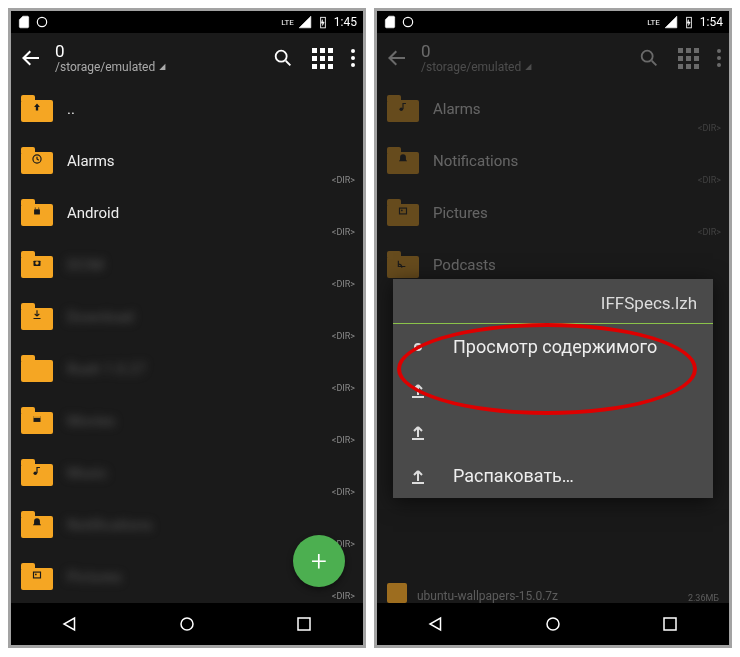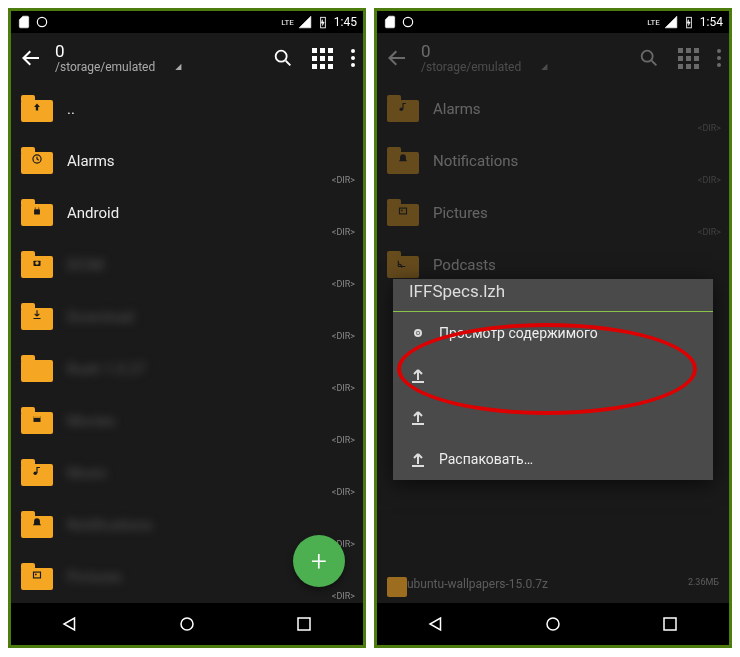--- a/index.html
+++ b/index.html
@@ -8,21 +8,21 @@
     font-family: Roboto, Arial, sans-serif;
     width: 740px;
     height: 657px;
     display: flex;
     gap: 8px;
     padding: 8px;
   }
   .phone {
     width: 360px;
     height: 640px;
-    border: 3px solid #4d7c0f;
+    border: 3px solid #a3a3a3;
     background: #1a1a1a;
     position: relative;
     overflow: hidden;
     display: flex;
     flex-direction: column;
   }
   .phone.dimmed .file-list,
   .phone.dimmed .toolbar { opacity: 0.35; }
   .statusbar {
     height: 22px;
@@ -42,21 +42,21 @@
     background: #1a1a1a;
     color: #fff;
     display: flex;
     align-items: center;
     padding: 0 8px;
     gap: 12px;
   }
   .toolbar .back-arrow { width:24px; height:24px; fill:#fff; }
   .toolbar .path-block { flex:1; display:flex; flex-direction:column; line-height:1.1;}
   .toolbar .path-title { font-size:17px; color:#fff; }
-  .toolbar .path-sub { font-size:12px; color:#aaa; display:flex; align-items:center; gap:20px;}
+  .toolbar .path-sub { font-size:12px; color:#aaa; display:flex; align-items:center; gap:4px;}
   .toolbar .tri { font-size:8px; color:#aaa;}
   .toolbar .tbicon { width:22px; height:22px; fill:#fff; }
   .toolbar .icons { display:flex; gap:18px; align-items:center;}
   .file-list {
     flex: 1;
     overflow: hidden;
     background: #1a1a1a;
   }
   .row {
     height: 52px;
@@ -113,31 +113,32 @@
   .context-menu {
     position:absolute;
     left:16px; right:16px;
     top:268px;
     background:#4a4a4a;
     color:#eee;
     box-shadow:0 4px 20px rgba(0,0,0,0.6);
     z-index:10;
   }
   .context-menu .title {
-    padding:2px 16px 10px;
+    padding:14px 16px 10px;
     font-size:17px;
     color:#ddd;
     border-bottom:1px solid #8bc34a;
+    text-align:right;
   }
   .menu-item {
     display:flex;
     align-items:center;
-    gap:12px;
+    gap:26px;
     padding:12px 16px;
-    font-size:14px;
+    font-size:18px;
   }
   .menu-item .mi-ico { width:18px; height:18px; fill:#ddd; stroke:#ddd; }
   .highlight-oval {
     position:absolute;
     left:20px; top:312px;
     width:300px; height:92px;
     border:4px solid #d00;
     border-radius:50%;
     z-index:20;
     pointer-events:none;
@@ -462,21 +463,21 @@
             <path d="M9 14V4m0 0l-4 4m4-4l4 4" stroke="#ddd" stroke-width="2" fill="none"></path>
             <path d="M3 16h12" stroke="#ddd" stroke-width="2"></path>
           </svg>
           <span>Распаковать…</span>
         </div>
       </div>
   </div>
 
   <div class="highlight-oval"></div>
 
-  <div style="position:absolute; bottom:42px; left:0; right:0; height:26px; display:flex; align-items:flex-start; padding:0 10px; color:#888; font-size:12px; background:#1a1a1a; opacity:0.6;">
+  <div style="position:absolute; bottom:42px; left:0; right:0; height:26px; display:flex; align-items:flex-end; padding:0 10px; gap:10px; color:#888; font-size:12px; background:#1a1a1a; opacity:0.6;">
     <span style="width:20px;height:20px;background:#f5a623;border-radius:2px;"></span>
     <span style="flex:1;">ubuntu-wallpapers-15.0.7z</span>
     <span style="font-size:9px;">2.36МБ</span>
   </div>
 
   <div class="navbar">
     <svg class="sh" viewBox="0 0 24 24">
         <path d="M18 4v16L4 12z" fill="none" stroke="#fff" stroke-width="2"></path>
       </svg>
     <svg class="sh" viewBox="0 0 24 24">

